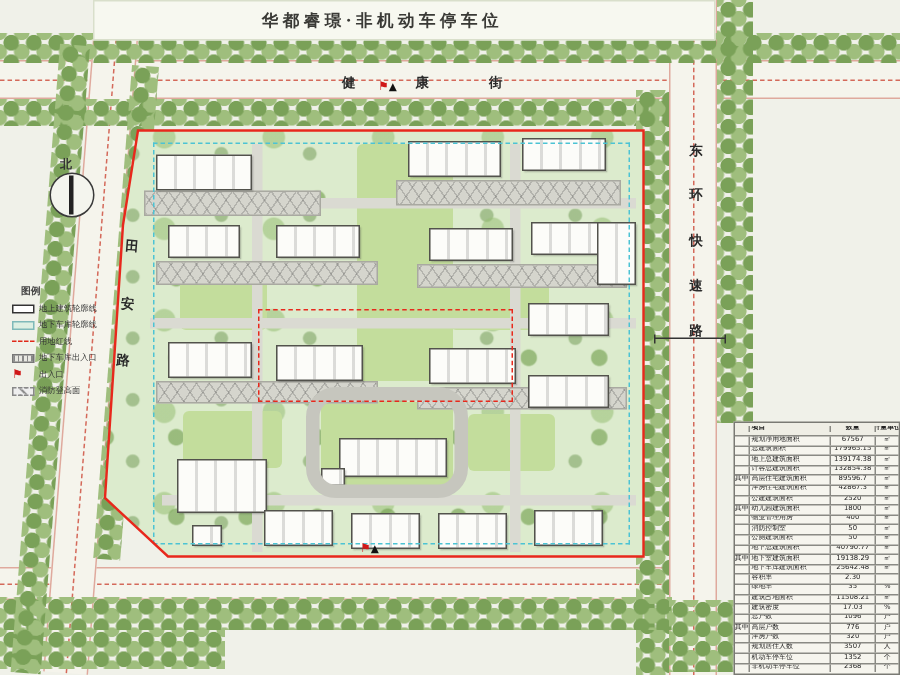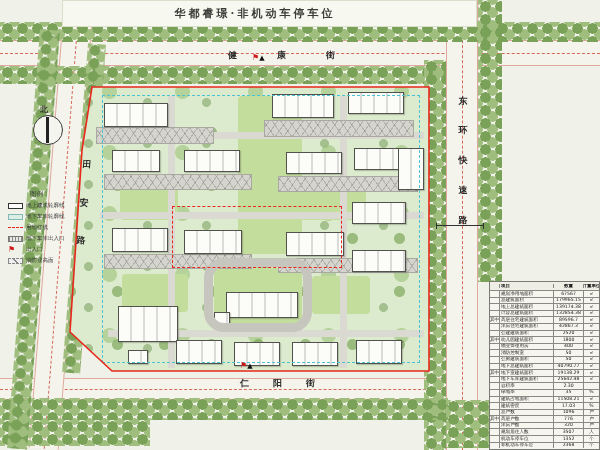--- a/index.html
+++ b/index.html
@@ -62,21 +62,21 @@
     letter-spacing:3px;font-family:"DejaVu Serif","Liberation Serif",serif;color:#3a3a36;}
 
   
   #compass{left:30px;top:104px;width:36px;height:48px;}
   #compass .n-label{left:10px;top:0;font-size:8px;font-weight:bold;position:absolute;}
   #compass .dial{left:3px;top:11px;width:30px;height:30px;border:1.5px solid #3a3a3a;border-radius:50%;position:absolute;background:#f4f5ee;}
   #compass .needle{left:16px;top:13px;width:3px;height:26px;background:#222;position:absolute;}
 
   
   #legend{left:8px;top:190px;width:82px;height:80px;font-size:5.5px;}
-  #legend .lg-title{left:22px;top:0;position:absolute;font-size:6.5px;font-weight:normal;color:#444;}
+  #legend .lg-title{left:6px;top:0;position:absolute;font-size:6.5px;font-weight:bold;color:#444;}
   #legend-items{left:0;top:10px;width:82px;position:absolute;}
   .lg-row{position:relative !important;display:flex;align-items:center;height:11px;gap:3px;}
   .lg-icon{position:relative !important;width:15px;height:6px;flex:0 0 15px;}
   .lg-label{position:relative !important;color:#333;white-space:nowrap;}
   .lg-building{border:1px solid #333;background:#fff;}
   .lg-garage{border:0.5px solid #7fb9b9;background:#ddefe2;}
   .lg-redline{height:0;border-top:1.5px dashed #e02818;}
   .lg-ramp{background:#e8e8e2;border:0.5px solid #777;
     background-image:repeating-linear-gradient(90deg,#888 0 1px,rgba(0,0,0,0) 1px 3px);}
   .lg-flag{border:none;color:#d01818;font-size:8px;line-height:6px;}
@@ -190,21 +190,20 @@
       <div class="entrance" style="left: 240px; top: 362px;"><span class="flag">⚑</span><span class="tri">▲</span></div>
     </div>
   <div id="section-line"></div>
 
   <div id="title-panel"></div>
   <div id="title">华都睿璟·非机动车停车位</div>
 
   <div id="street-top" class="street">健康街</div>
   <div id="street-right" class="street">东环快速路</div>
   <div id="street-left" class="street">田安路</div>
-  <div id="street-bottom" class="street">仁阳街</div>
 
   <div id="compass">
     <div class="n-label">北</div>
     <div class="dial"></div>
     <div class="needle"></div>
   </div>
 
   <div id="legend">
     <div class="lg-title">图例</div>
     <div id="legend-items">

